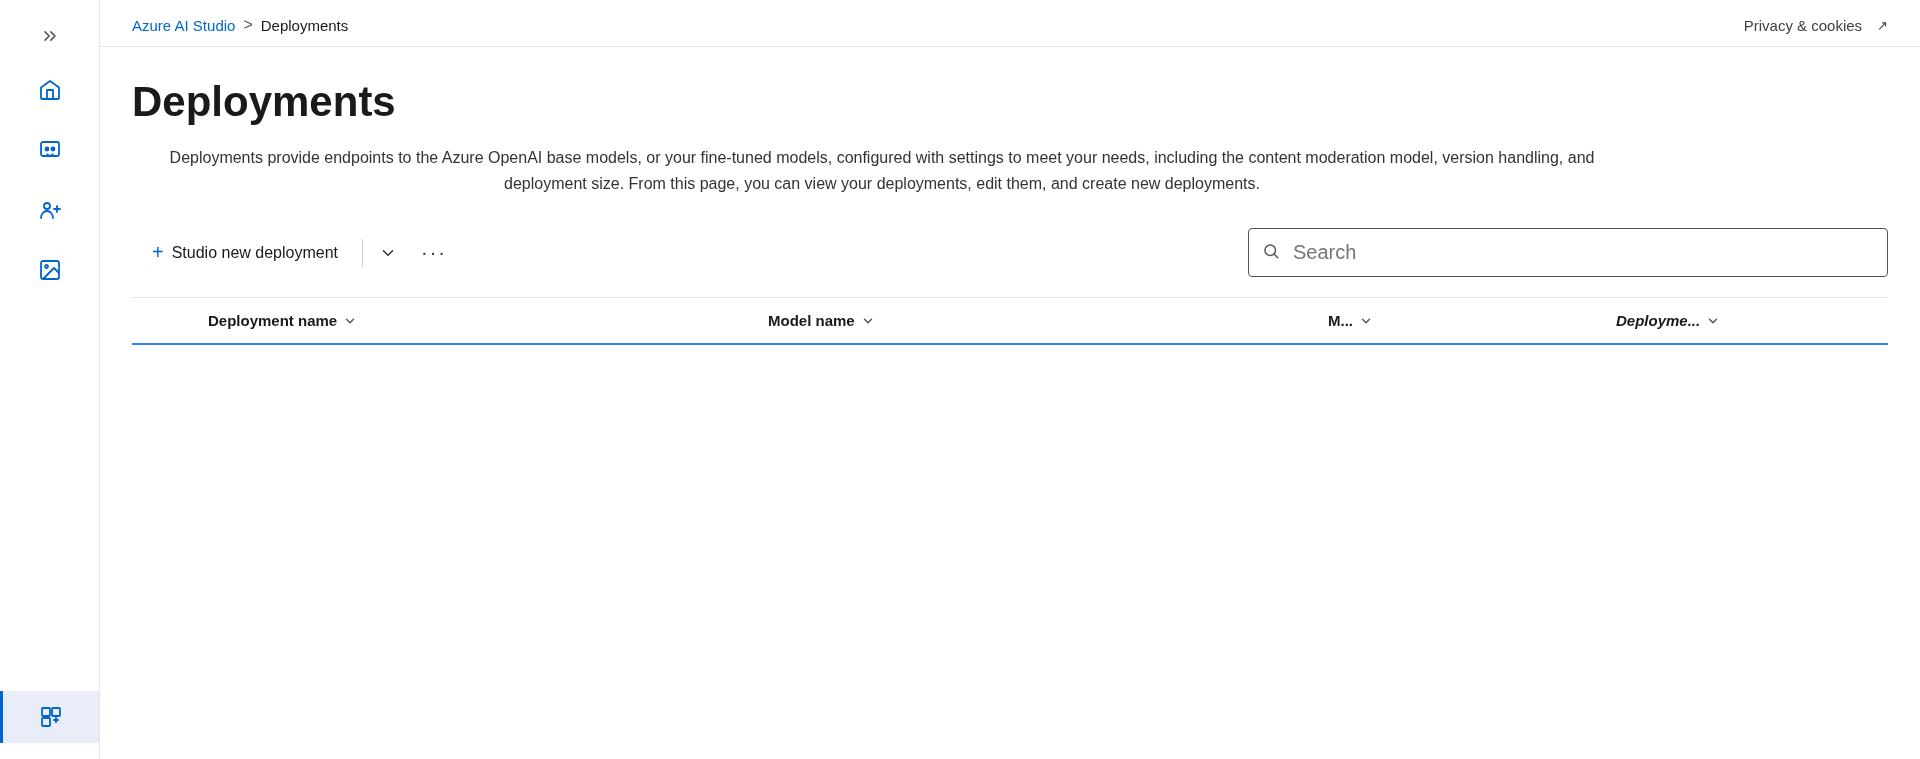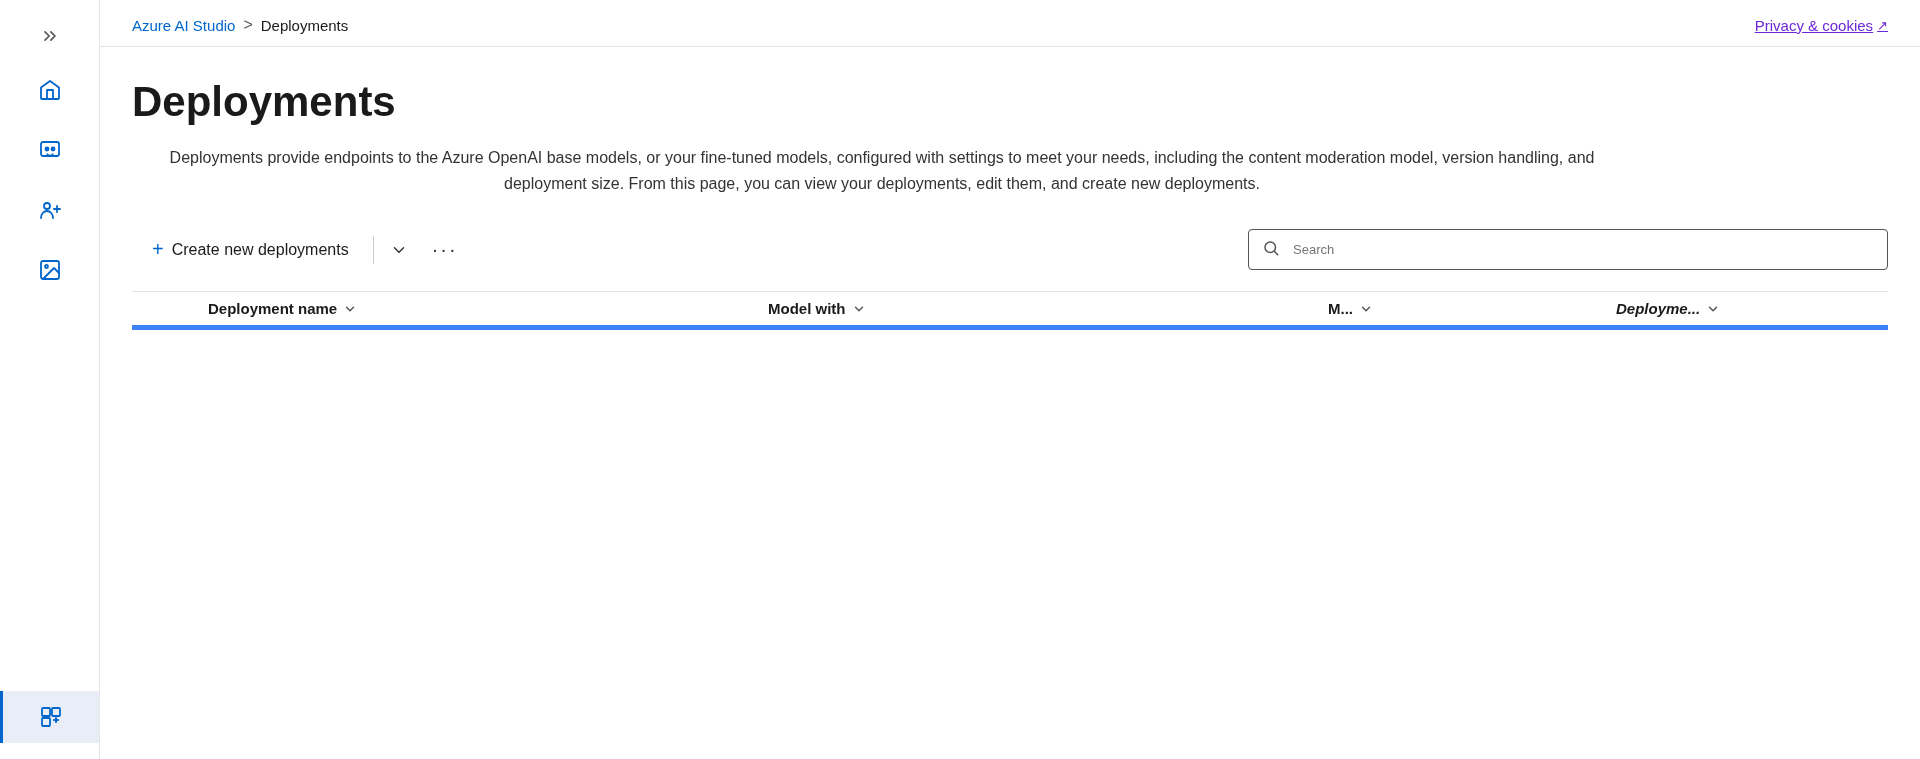--- a/index.html
+++ b/index.html
@@ -97,27 +97,26 @@
       font-size: 16px;
     }
 
     .breadcrumb-current {
       color: #1a1a1a;
       font-weight: 400;
       font-size: 15px;
     }
 
     .privacy-link {
-      color: #6d28d9;
-      text-decoration: underline;
+      color: #404040;
       font-size: 15px;
       cursor: pointer;
       display: flex;
       align-items: center;
-      gap: 4px;
+      gap: 15px;
     }
 
     
     .page-content {
       flex: 1;
       padding: 32px 32px 0 32px;
       display: flex;
       flex-direction: column;
       overflow: hidden;
     }
@@ -205,42 +204,42 @@
     .search-container {
       position: relative;
       width: 640px;
     }
 
     .search-input {
       width: 100%;
       padding: 12px 16px 12px 44px;
       border: 1.5px solid #555;
       border-radius: 4px;
-      font-size: 13px;
+      font-size: 20px;
       font-family: inherit;
       outline: none;
       color: #1a1a1a;
       background: #ffffff;
     }
 
     .search-icon-wrapper {
       position: absolute;
       left: 14px;
       top: 50%;
       transform: translateY(-50%);
       pointer-events: none;
     }
 
     
     .table-header {
       display: flex;
       align-items: center;
       border-top: 1px solid #e5e5e5;
-      border-bottom: 5px solid #3b82f6;
-      padding: 8px 0;
+      border-bottom: 2px solid #3b82f6;
+      padding: 14px 0;
       background: #ffffff;
       justify-content: center;
     }
 
     .col-checkbox {
       width: 60px;
       display: flex;
       align-items: center;
       justify-content: center;
     }
@@ -368,21 +367,21 @@
   <div class="page-content">
 
     <h1 class="page-title">Deployments</h1>
 
     <p class="page-description">Deployments provide endpoints to the Azure OpenAI base models, or your fine-tuned models, configured with settings to meet your needs, including the content moderation model, version handling, and deployment size. From this page, you can view your deployments, edit them, and create new deployments.</p>
 
     <div class="toolbar">
       <div class="toolbar-left">
         <button class="create-btn">
           <span class="plus-icon">+</span>
-          <span>Create new deployments</span>
+          <span>Studio new deployment</span>
         </button>
 
         <div class="toolbar-divider"></div>
 
         <button class="dropdown-btn">
           <svg width="18" height="18" viewBox="0 0 24 24" fill="none" stroke="#333" stroke-width="2" stroke-linecap="round" stroke-linejoin="round">
             <polyline points="6 9 12 15 18 9"></polyline>
           </svg>
         </button>
 
@@ -410,21 +409,21 @@
         <span class="col-header">
           <span>Deployment name</span>
           <svg viewBox="0 0 24 24" fill="none" stroke="#555" stroke-width="2.5" stroke-linecap="round" stroke-linejoin="round">
             <polyline points="6 9 12 15 18 9"></polyline>
           </svg>
         </span>
       </div>
 
       <div class="col-model-name">
         <span class="col-header">
-          <span>Model with</span>
+          <span>Model name</span>
           <svg viewBox="0 0 24 24" fill="none" stroke="#555" stroke-width="2.5" stroke-linecap="round" stroke-linejoin="round">
             <polyline points="6 9 12 15 18 9"></polyline>
           </svg>
         </span>
       </div>
 
       <div class="col-m">
         <span class="col-header">
           <span>M...</span>
           <svg viewBox="0 0 24 24" fill="none" stroke="#555" stroke-width="2.5" stroke-linecap="round" stroke-linejoin="round">

